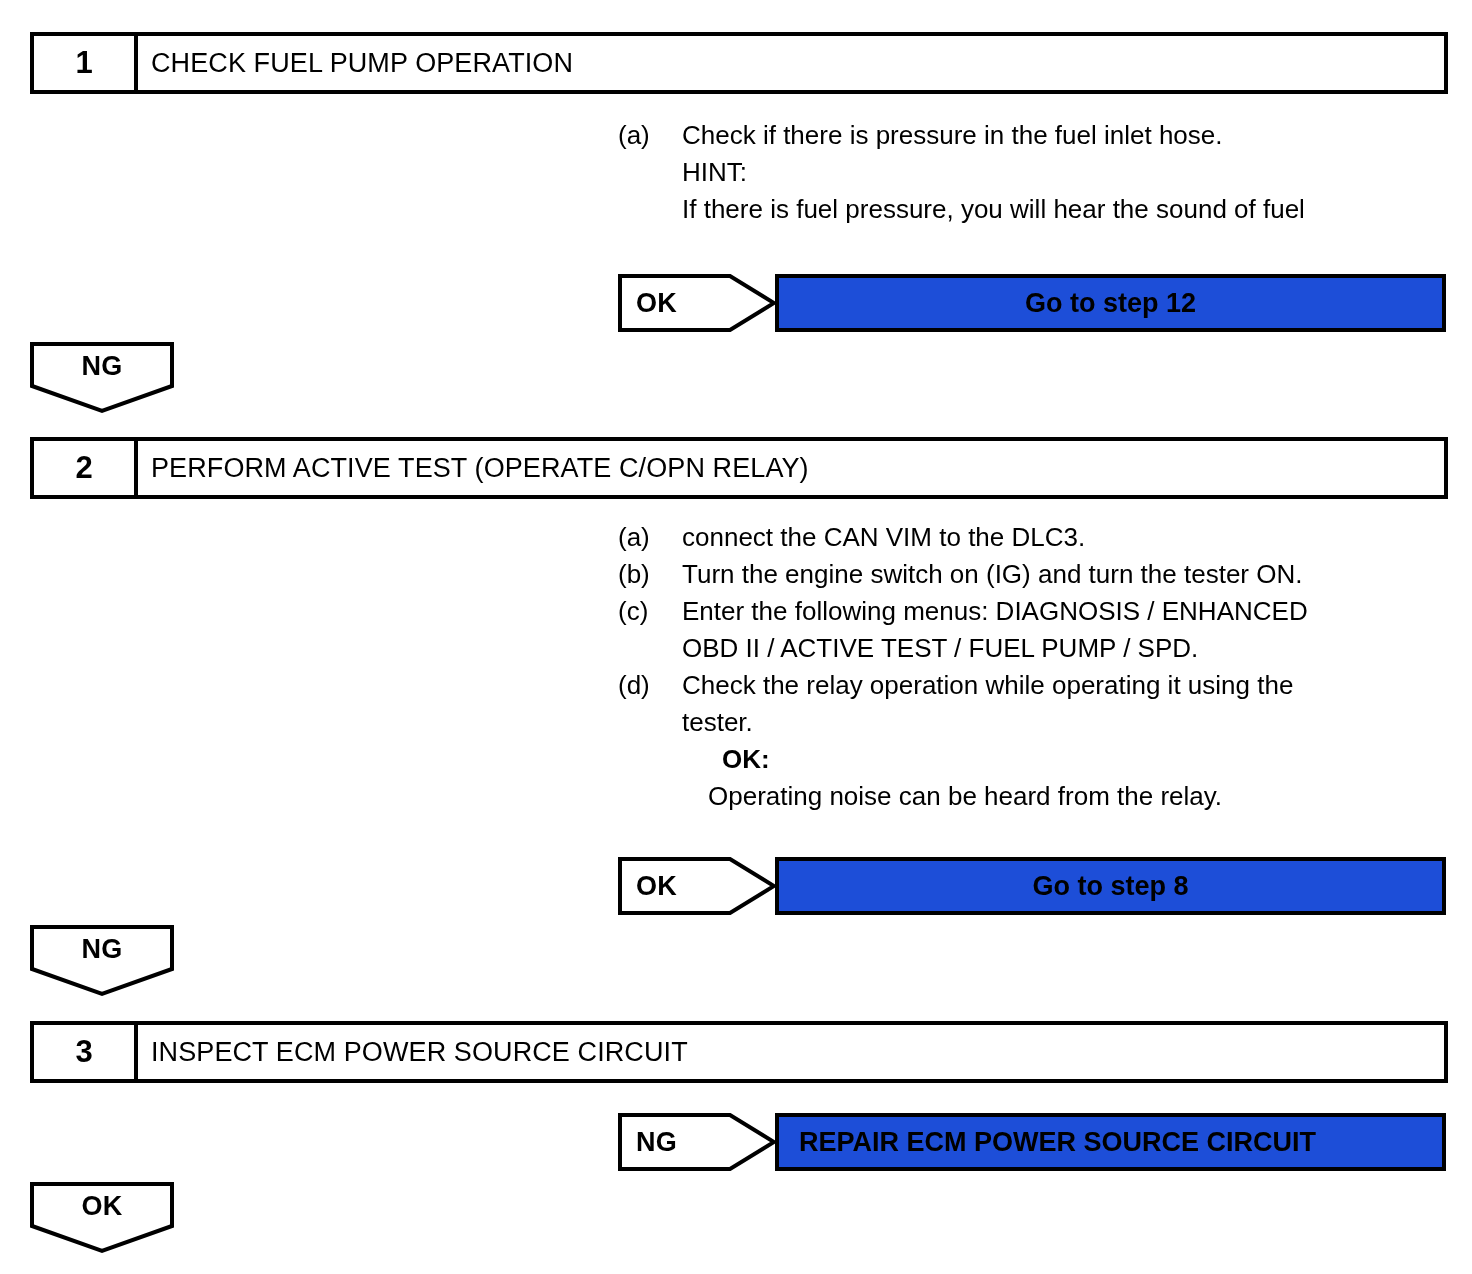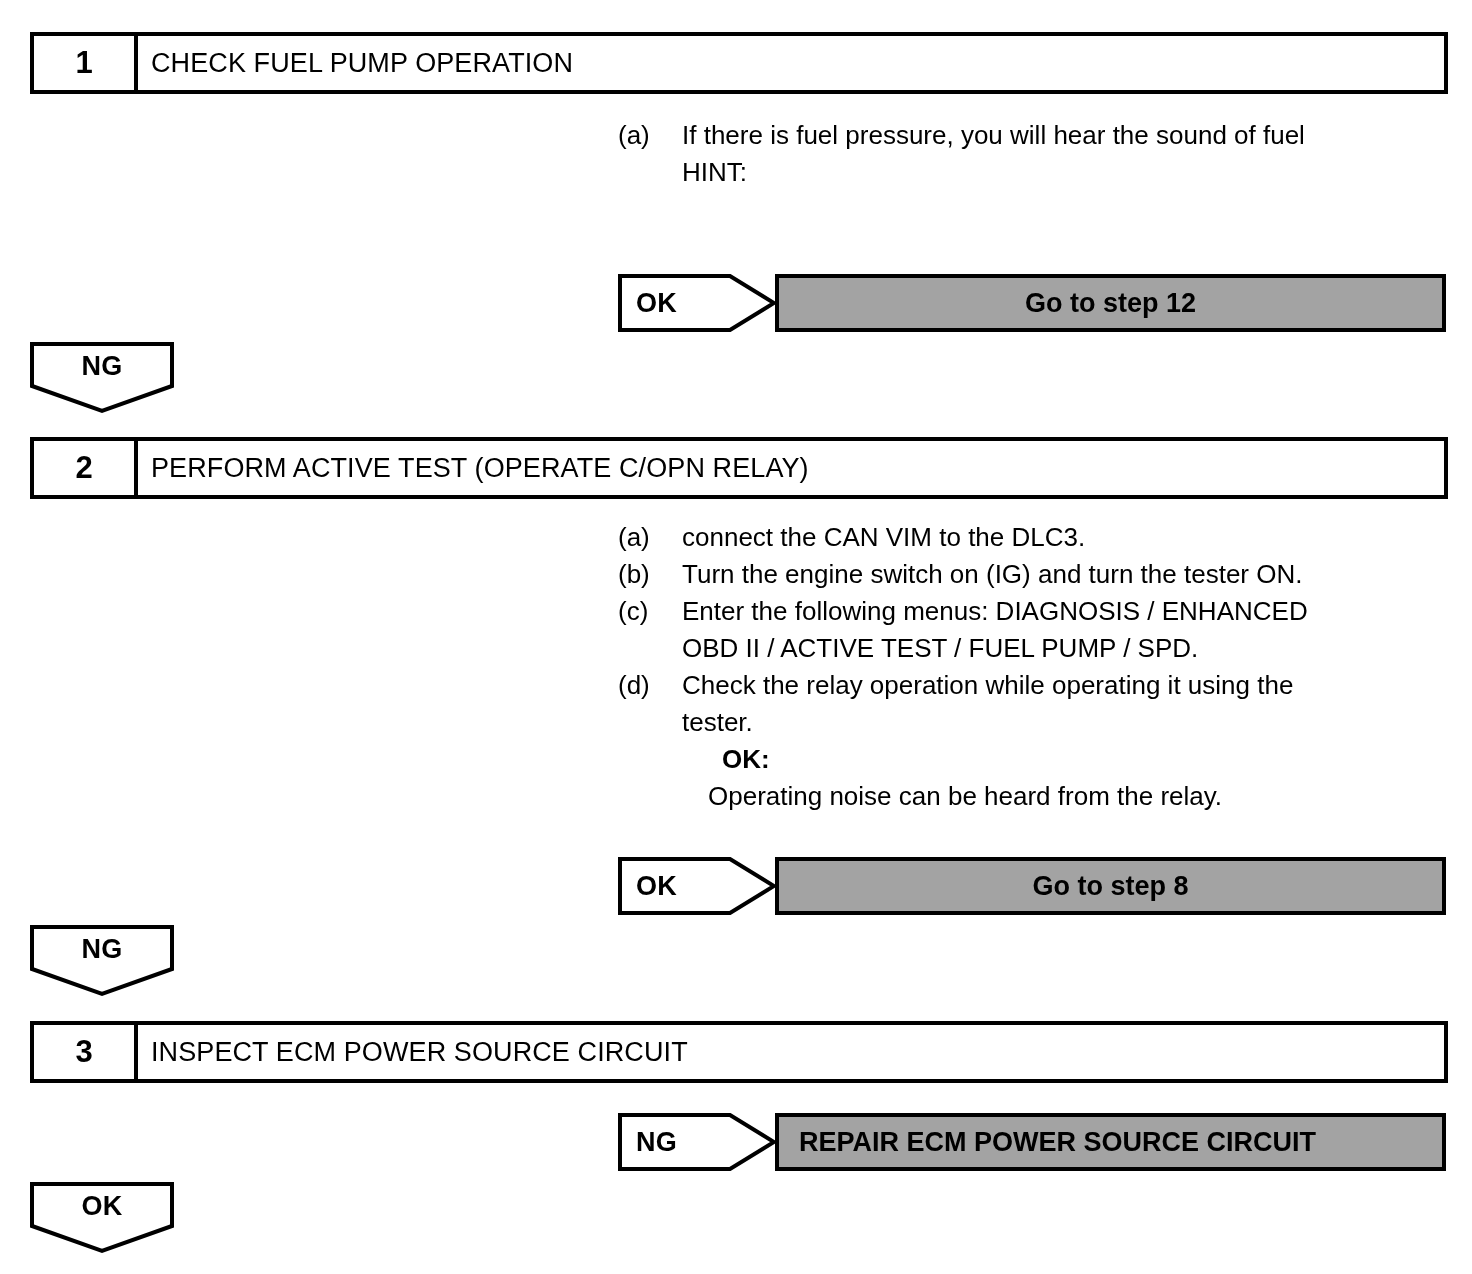--- a/index.html
+++ b/index.html
@@ -124,21 +124,21 @@
     left: 157px;
     top: 0;
     width: 671px;
     height: 58px;
     border: 4px solid #000;
     box-sizing: border-box;
     display: flex;
     align-items: center;
     font-size: 27px;
     font-weight: bold;
-    background: #a3a3a3;
+    background: #1d4ed8;
   }
   .result-box.center {
     justify-content: center;
   }
   .result-box.left {
     justify-content: flex-start;
     padding-left: 20px;
   }
 
   
@@ -172,22 +172,23 @@
 
   <div class="step-header" style="top:32px;">
     <div class="step-number">1</div>
     <div class="step-title">CHECK FUEL PUMP OPERATION</div>
   </div>
 
   <div class="body-block" style="top:117px;">
     <div class="instr-row">
       <div class="instr-label">(a)</div>
       <div class="instr-text">
+        <span class="sub-line">Check if there is pressure in the fuel inlet hose.</span>
+        <span class="sub-line">HINT:</span>
         <span class="sub-line">If there is fuel pressure, you will hear the sound of fuel</span>
-        <span class="sub-line">HINT:</span>
       </div>
     </div>
   </div>
 
   <div class="result-row" style="top:274px;">
     <div class="chevron">
       <svg width="158" height="58" viewBox="0 0 158 58" xmlns="http://www.w3.org/2000/svg">
         <polygon points="2,2 112,2 156,29 112,56 2,56" fill="#ffffff" stroke="#000000" stroke-width="4" stroke-linejoin="miter"></polygon>
       </svg>
       <div class="chevron-label">OK</div>

